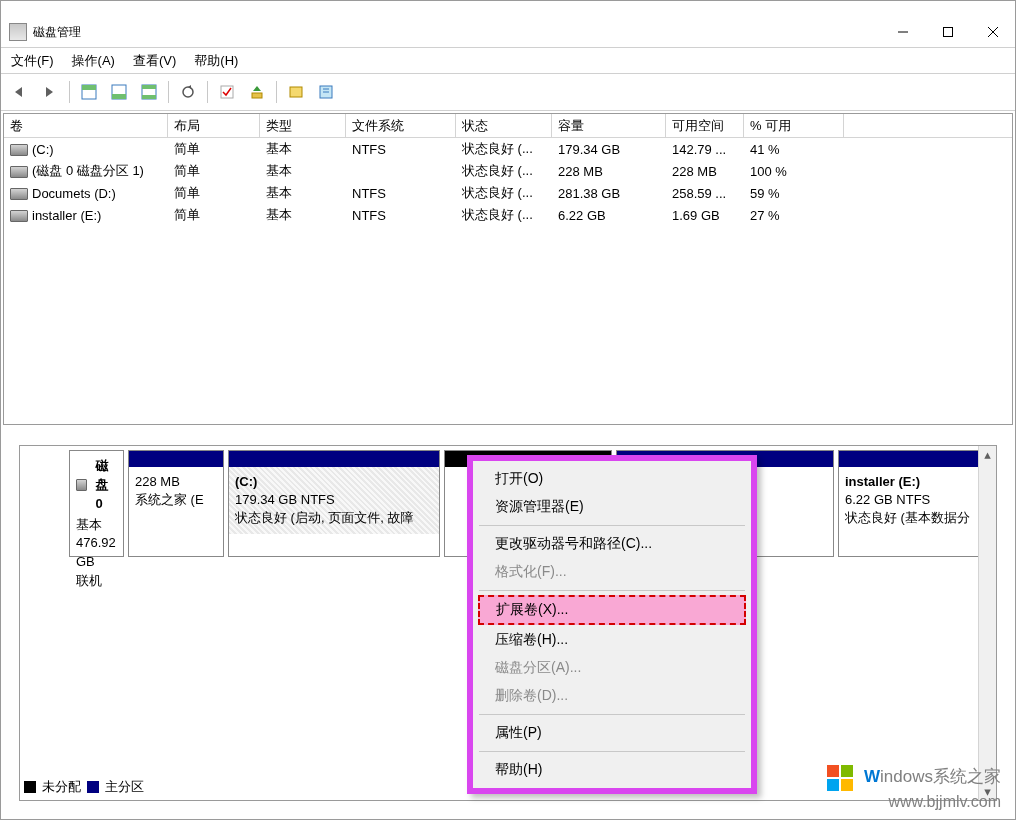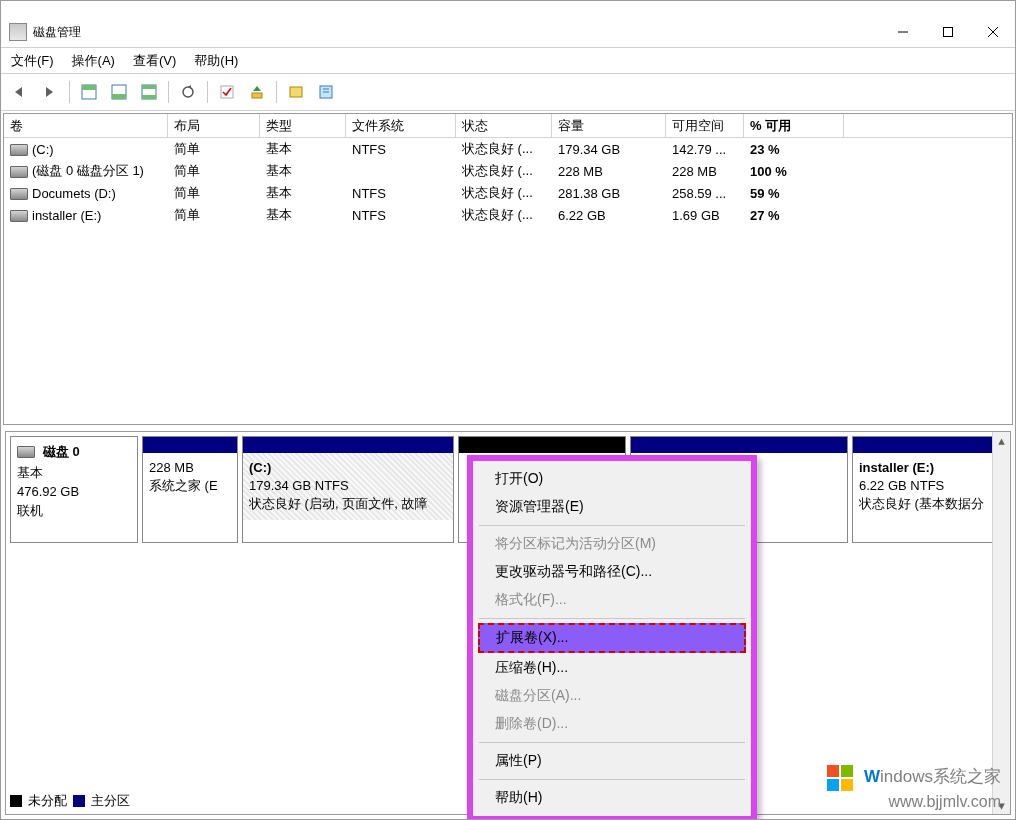--- a/index.html
+++ b/index.html
@@ -21,23 +21,23 @@
   .tool-sep{width:1px;height:22px;background:#c8c8c8;margin:0 2px;}
   
   .vol-table{flex:0 0 auto;height:310px;border:1px solid #9a9a9a;margin:2px;overflow:hidden;}
   .vol-header{display:flex;background:#fff;border-bottom:1px solid #d4d4d4;height:23px;}
   .vol-header .col{border-right:1px solid #d4d4d4;padding:3px 6px;font-size:13px;box-sizing:border-box;overflow:hidden;white-space:nowrap;}
   .vol-body{overflow:auto;}
   .vol-row{display:flex;height:22px;align-items:center;}
   .vol-row .cell{padding:1px 6px;font-size:13px;box-sizing:border-box;overflow:hidden;white-space:nowrap;text-overflow:ellipsis;}
   .drive-icon{display:inline-block;width:16px;height:10px;background:linear-gradient(#d4d4d4,#8a8a8a);border:1px solid #666;border-radius:1px;margin-right:4px;vertical-align:middle;}
   
-  .c0{width:164px;} .c1{width:92px;} .c2{width:86px;} .c3{width:110px;} .c4{width:96px;} .c5{width:114px;} .c6{width:78px;} .c7{width:100px;font-weight:bold;}
-  
-  .disk-pane{flex:1;border:1px solid #9a9a9a;margin:4px;overflow:hidden;position:relative;}
+  .c0{width:164px;} .c1{width:92px;} .c2{width:86px;} .c3{width:110px;} .c4{width:96px;} .c5{width:114px;} .c6{width:78px;} .c7{width:100px;}
+  
+  .disk-pane{flex:1;border:1px solid #9a9a9a;margin:18px;overflow:hidden;position:relative;padding-left:45px;}
   .disk-row{display:flex;height:115px;}
   .disk-info{width:140px;border:1px solid #888;margin:4px 4px 4px 4px;padding:6px;box-sizing:border-box;font-size:13px;line-height:1.45;}
   .disk-info .disk-head{display:flex;align-items:center;gap:4px;margin-bottom:2px;}
   .disk-info b{font-weight:600;}
   .parts{flex:1;display:flex;margin:4px 4px 4px 0;}
   .part{border:1px solid #888;box-sizing:border-box;margin-right:4px;display:flex;flex-direction:column;overflow:hidden;}
   .part:last-child{margin-right:0;}
   .part-bar{height:16px;background:#000080;}
   .part-bar.unalloc{background:#000;}
   .part-body{padding:6px 6px;font-size:13px;line-height:1.4;overflow:hidden;white-space:nowrap;}
@@ -47,21 +47,21 @@
   .legend-box{width:12px;height:12px;display:inline-block;}
   .legend-box.black{background:#000;}
   .legend-box.navy{background:#000080;}
   
   .vscroll{position:absolute;right:0;top:0;bottom:0;width:17px;background:#f0f0f0;border-left:1px solid #d4d4d4;display:flex;flex-direction:column;justify-content:space-between;align-items:center;}
   .vscroll .arrow{width:15px;height:17px;display:flex;align-items:center;justify-content:center;color:#606060;}
   
   .context-menu{position:absolute;left:466px;top:454px;width:270px;background:#f0f0f0;border:6px solid #d946ef;box-shadow:4px 4px 6px rgba(0,0,0,.25);padding:4px 4px;z-index:10;}
   .ctx-item{height:28px;display:flex;align-items:center;padding:0 18px;font-size:14px;cursor:default;white-space:nowrap;}
   .ctx-item.disabled{color:#8a8a8a;}
-  .ctx-item.highlight{background:#8b5cf6;border:2px dashed #d30000;padding:0 16px;height:26px;margin:1px 1px;}
+  .ctx-item.highlight{background:#f9a8d4;border:2px dashed #d30000;padding:0 16px;height:26px;margin:1px 1px;}
   .ctx-sep{height:1px;background:#c8c8c8;margin:4px 2px;}
   
   .watermark{position:absolute;right:14px;bottom:6px;text-align:right;font-size:12px;color:#808080;line-height:1.35;z-index:5;}
   .watermark .brand{font-size:17px;}
   .watermark .brand b{color:#0078d4;font-weight:600;}
   .watermark .url{font-size:16px;}
   .win-logo{display:inline-grid;grid-template-columns:1fr 1fr;grid-template-rows:1fr 1fr;gap:2px;width:26px;height:26px;vertical-align:middle;margin-right:6px;}
   .win-logo span:nth-child(1){background:#f25022;}
   .win-logo span:nth-child(2){background:#7fba00;}
   .win-logo span:nth-child(3){background:#00a4ef;}
@@ -183,21 +183,21 @@
     </div>
     <div class="vol-body" id="volbody">
         <div class="vol-row">
           <div class="cell c0"><span class="drive-icon"></span><span>(C:)</span></div>
           <div class="cell c1">简单</div>
           <div class="cell c2">基本</div>
           <div class="cell c3">NTFS</div>
           <div class="cell c4">状态良好 (...</div>
           <div class="cell c5">179.34 GB</div>
           <div class="cell c6">142.79 ...</div>
-          <div class="cell c7">23 %</div>
+          <div class="cell c7">41 %</div>
         </div>
         <div class="vol-row">
           <div class="cell c0"><span class="drive-icon"></span><span>(磁盘 0 磁盘分区 1)</span></div>
           <div class="cell c1">简单</div>
           <div class="cell c2">基本</div>
           <div class="cell c3"></div>
           <div class="cell c4">状态良好 (...</div>
           <div class="cell c5">228 MB</div>
           <div class="cell c6">228 MB</div>
           <div class="cell c7">100 %</div>
@@ -270,21 +270,20 @@
     <div class="vscroll">
       <div class="arrow">▴</div>
       <div class="arrow">▾</div>
     </div>
   </div>
 
   <div class="context-menu">
     <div class="ctx-item">打开(O)</div>
     <div class="ctx-item">资源管理器(E)</div>
     <div class="ctx-sep"></div>
-    <div class="ctx-item disabled">将分区标记为活动分区(M)</div>
     <div class="ctx-item">更改驱动器号和路径(C)...</div>
     <div class="ctx-item disabled">格式化(F)...</div>
     <div class="ctx-sep"></div>
     <div class="ctx-item highlight">扩展卷(X)...</div>
     <div class="ctx-item">压缩卷(H)...</div>
     <div class="ctx-item disabled">磁盘分区(A)...</div>
     <div class="ctx-item disabled">删除卷(D)...</div>
     <div class="ctx-sep"></div>
     <div class="ctx-item">属性(P)</div>
     <div class="ctx-sep"></div>

